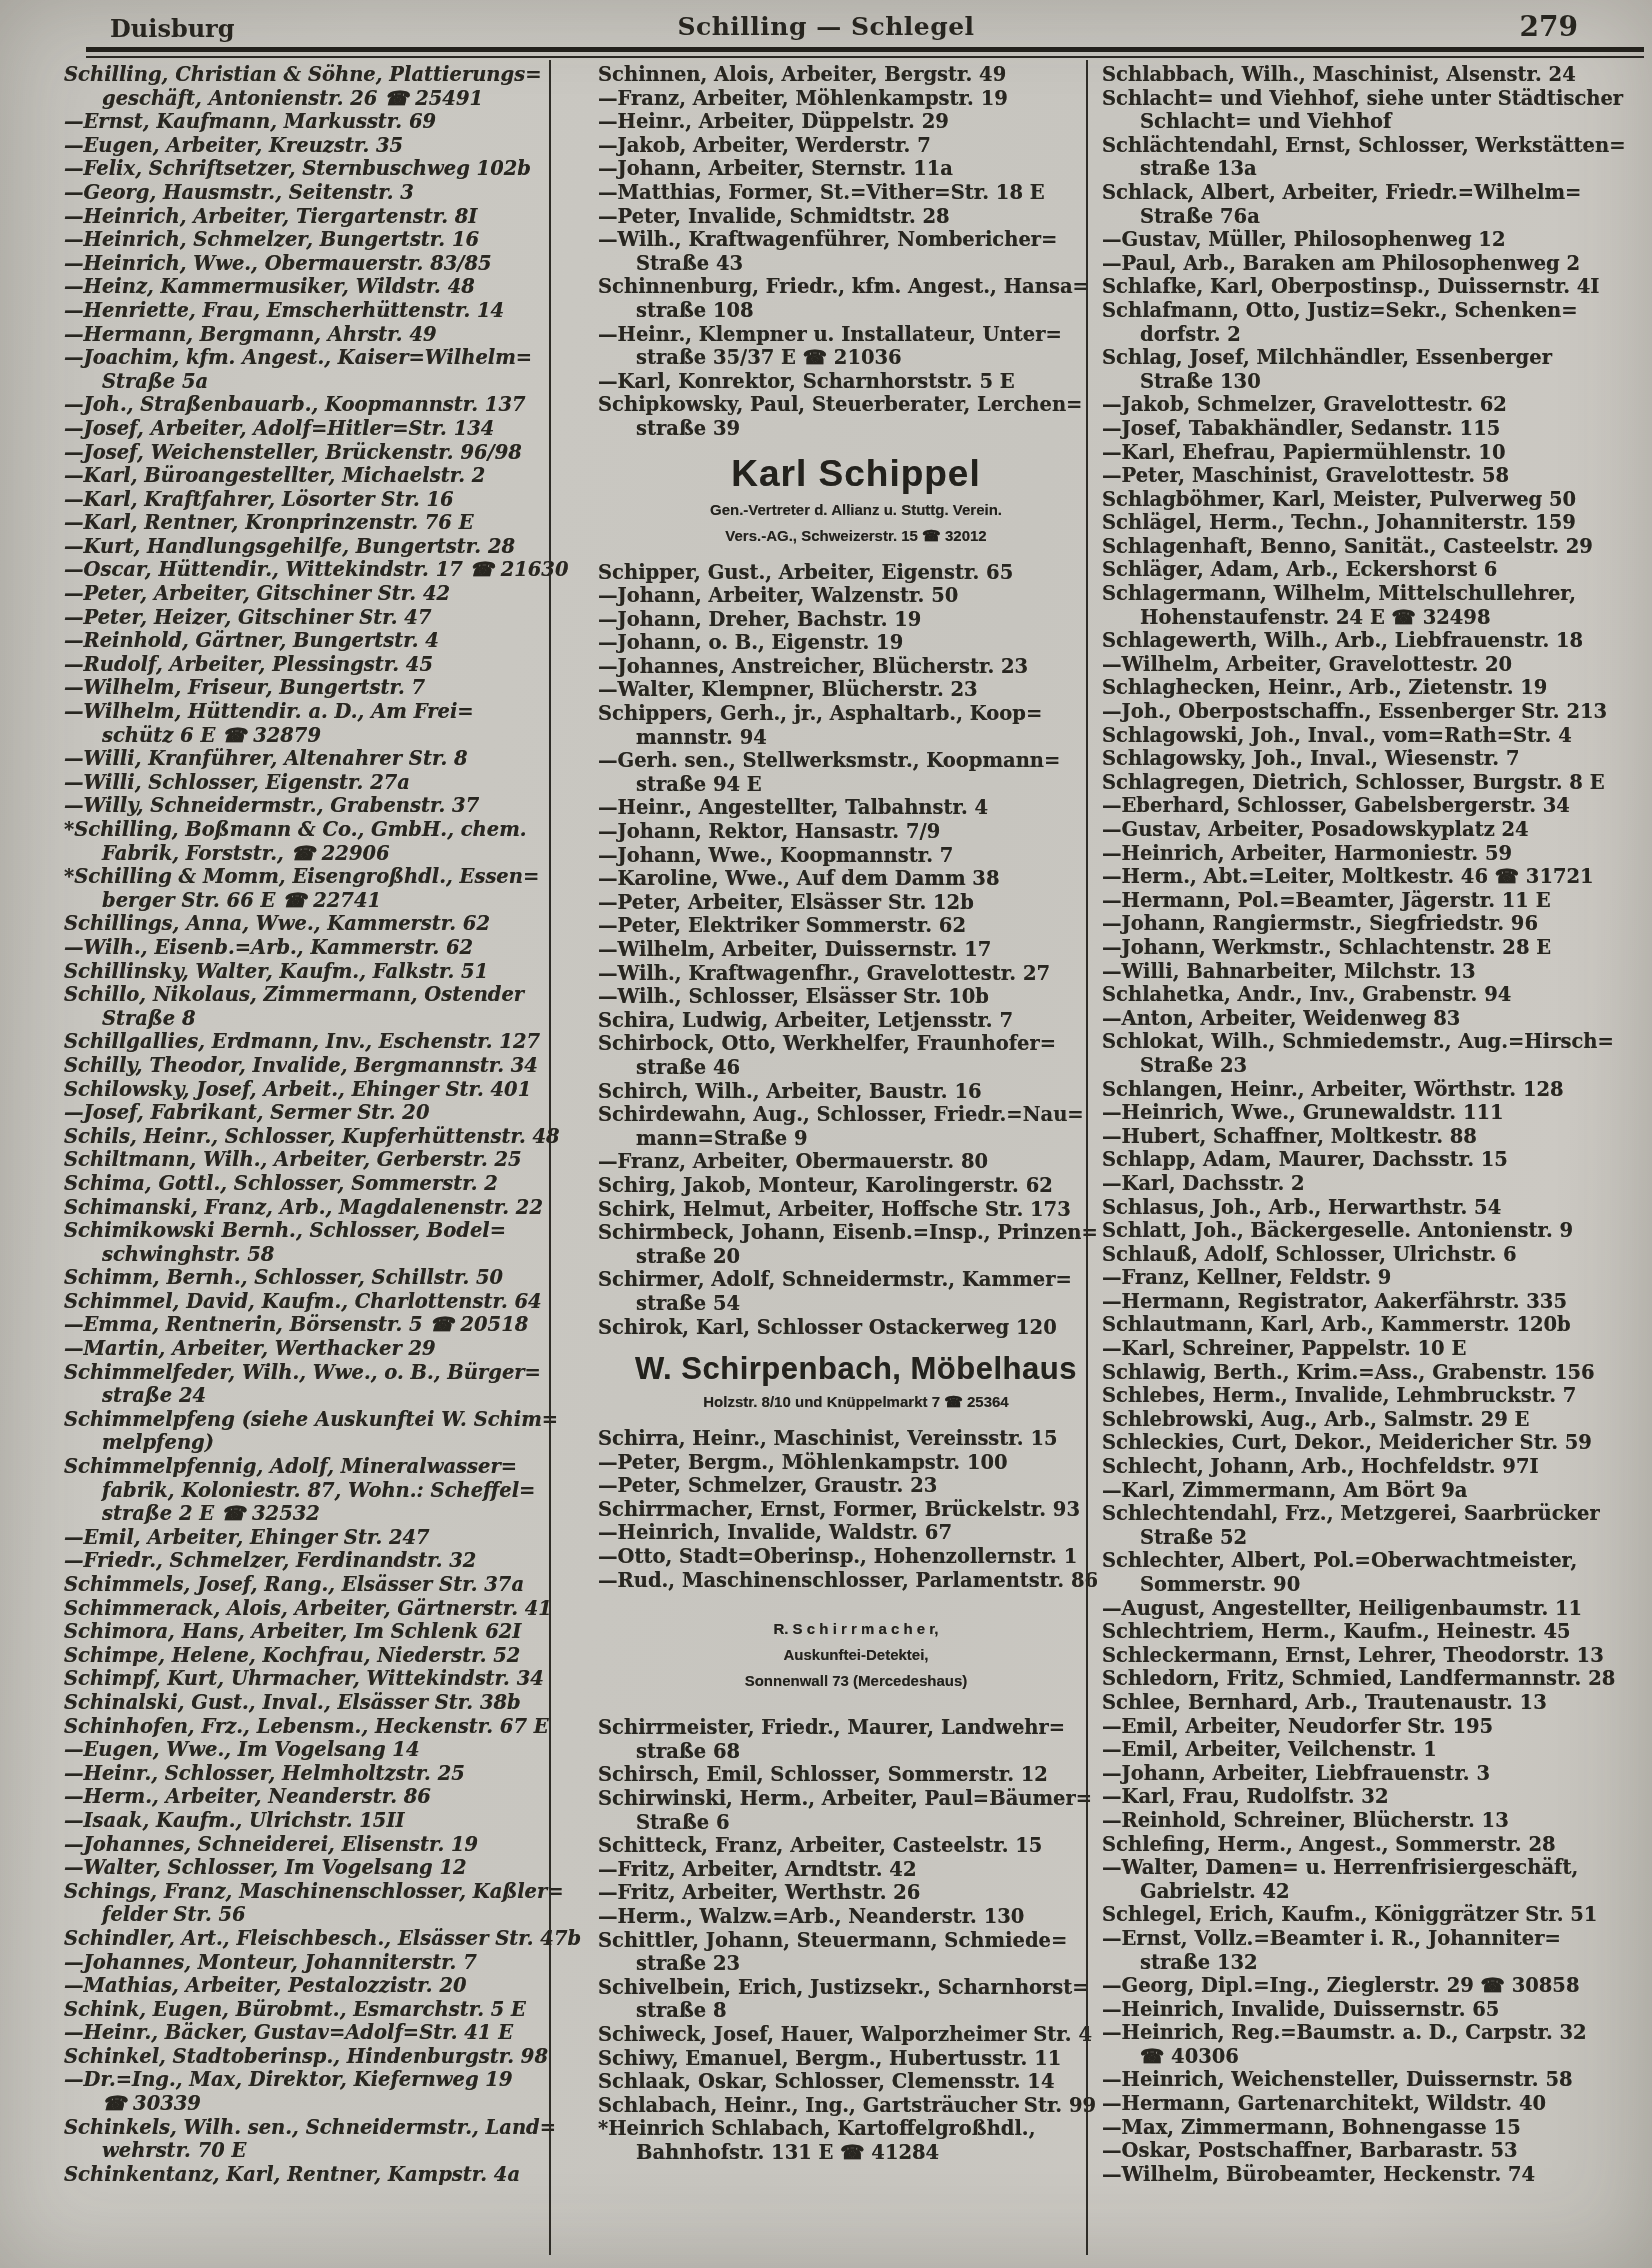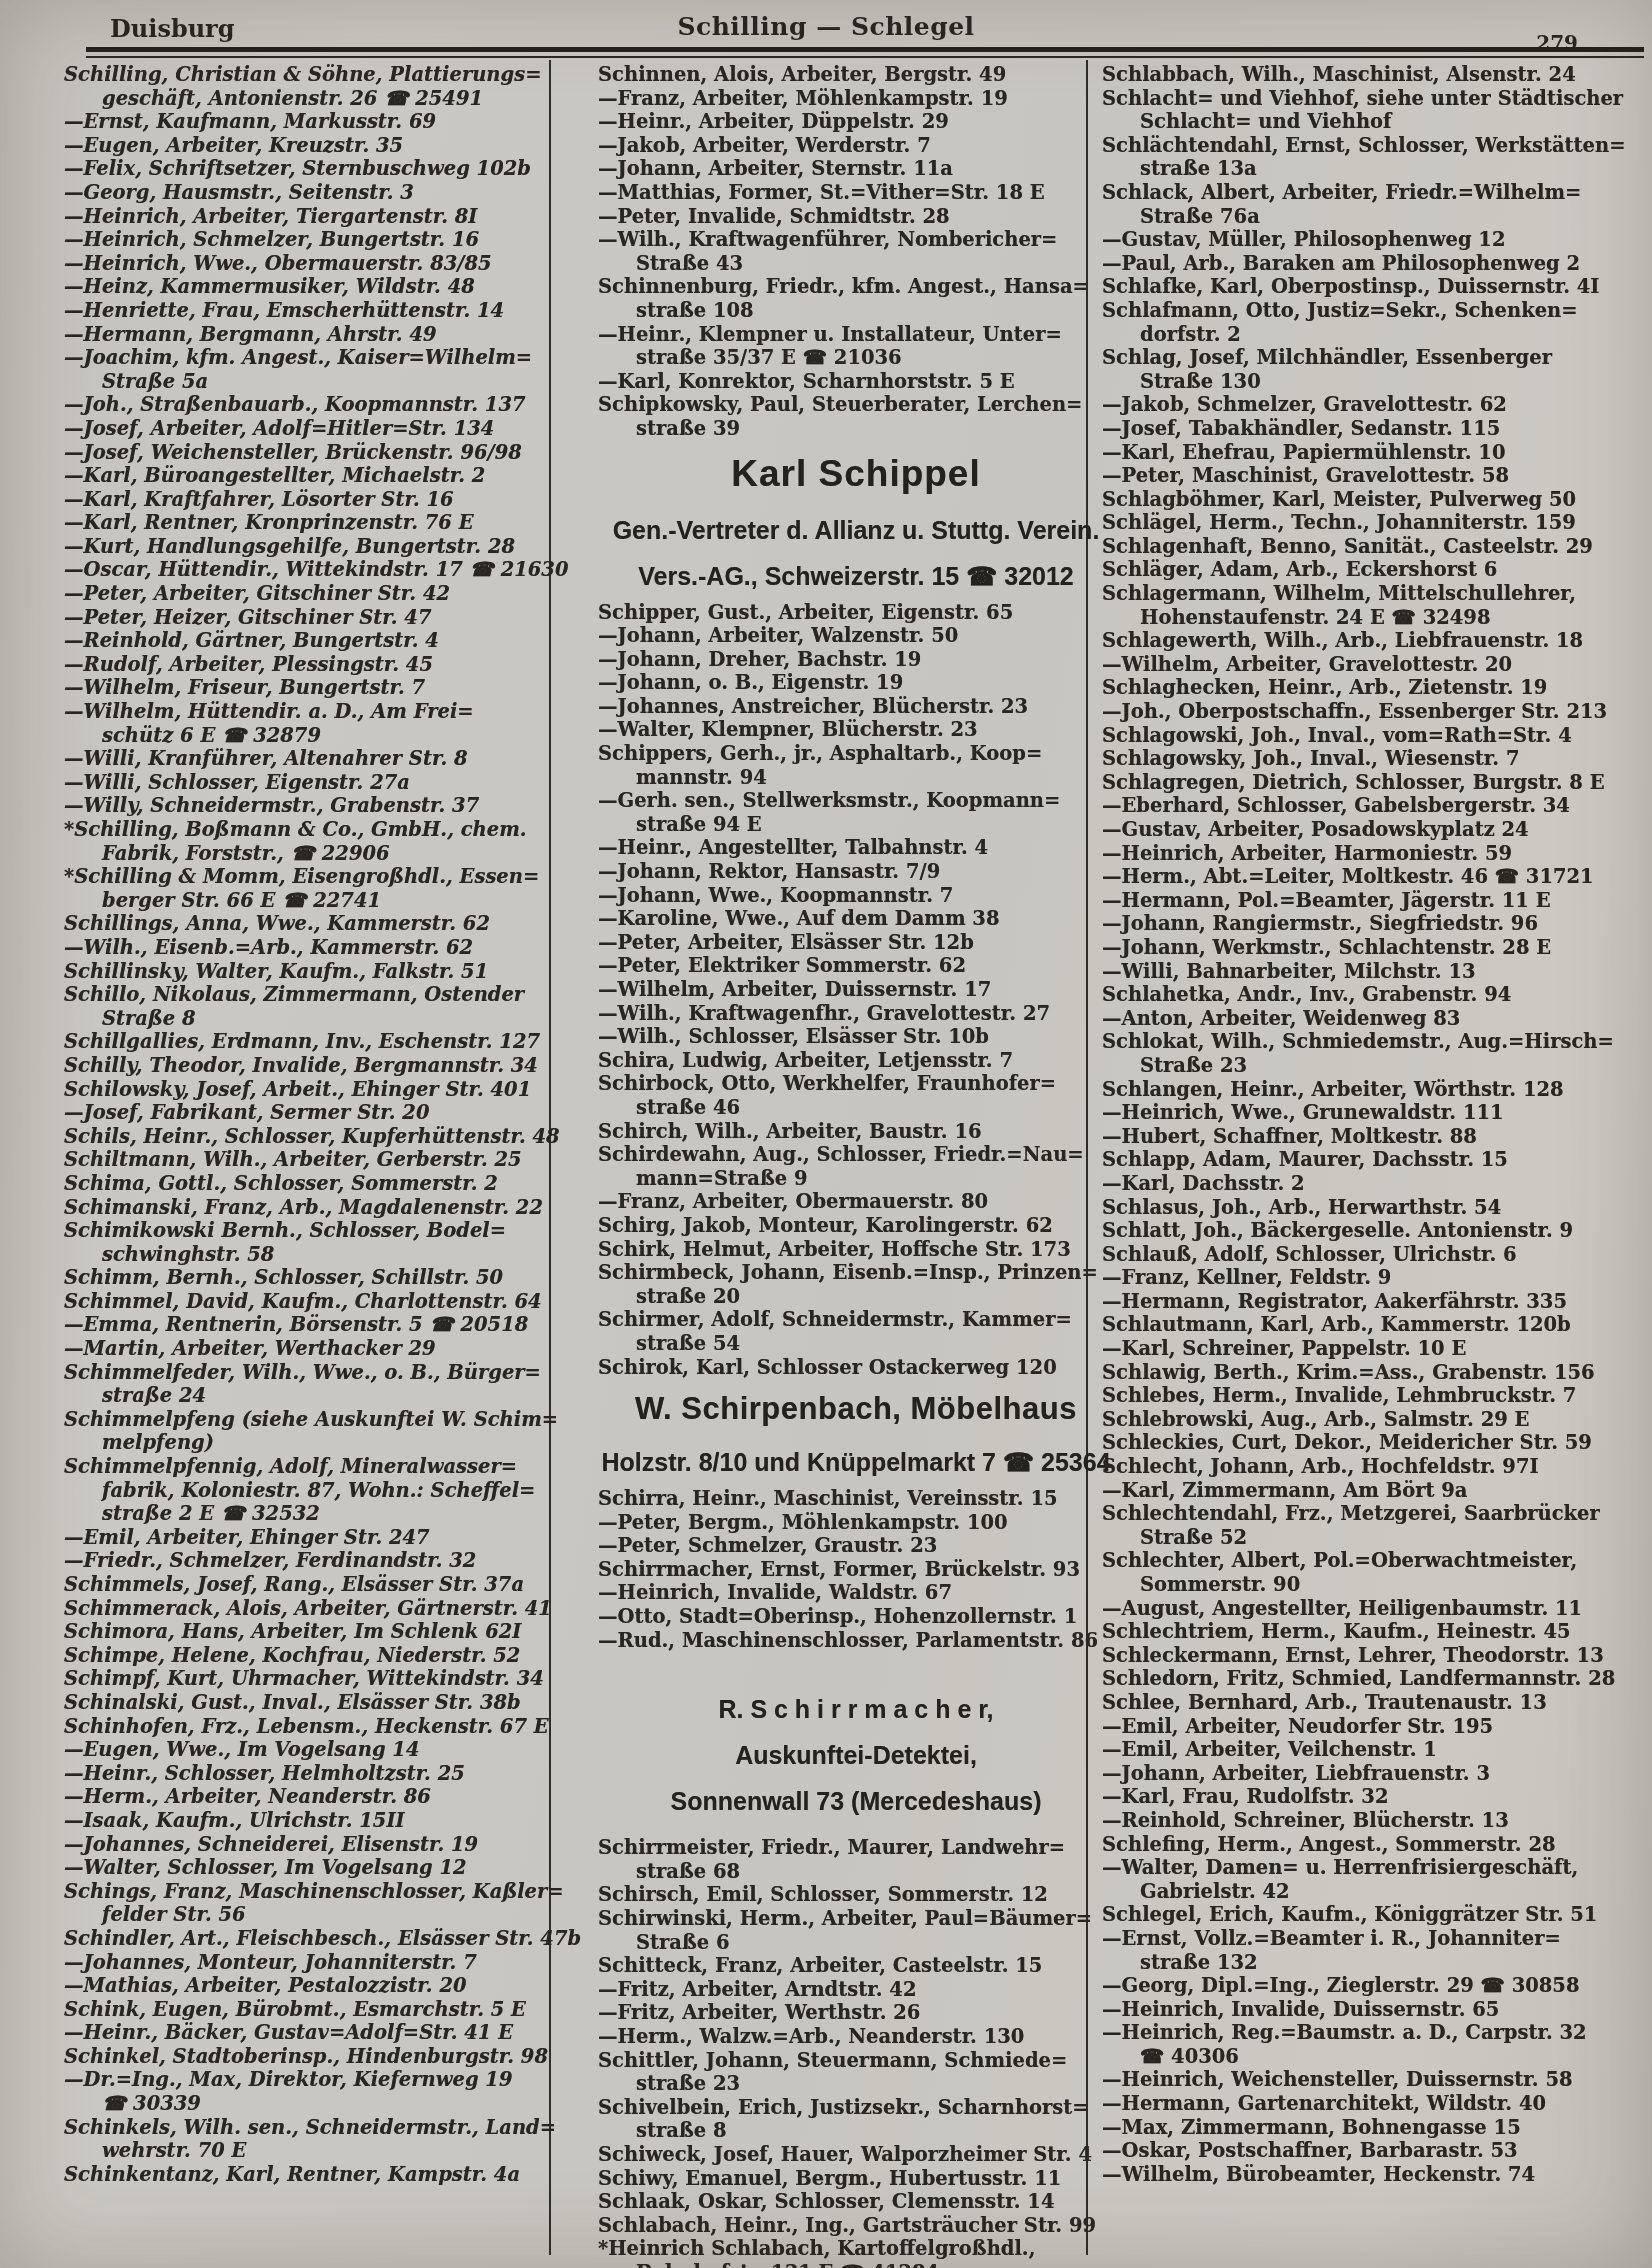--- a/index.html
+++ b/index.html
@@ -3,39 +3,39 @@
 <meta charset="utf-8">
 <style>
   html,body{margin:0;padding:0;background:#8a8880;}
   .page{position:relative;width:1652px;height:2268px;margin:0 auto;overflow:hidden;
         background:linear-gradient(100deg,#c3c1bb 0%,#cac8c2 18%,#c7c5bf 55%,#ccc9c3 86%,#c1bfb8 100%);
         box-shadow:inset 0 0 90px rgba(60,55,45,.25);}
   .hdr{position:absolute;top:10px;left:0;width:100%;height:36px;
        font-family:"DejaVu Serif",serif;font-weight:700;color:#27251f;}
   .hdr-left{position:absolute;left:110px;top:4px;font-size:24px;}
   .hdr-center{position:absolute;left:0;width:100%;text-align:center;top:2px;font-size:25px;letter-spacing:.5px;}
-  .hdr-right{position:absolute;right:74px;top:0;font-size:20px;margin-top:21px;}
+  .hdr-right{position:absolute;right:74px;top:0;font-size:28px;}
   .rule-thick{position:absolute;left:86px;right:8px;top:47px;height:5px;background:#23211c;}
   .rule-thin{position:absolute;left:86px;right:8px;top:56px;height:2px;background:#2a2823;}
   .vdiv{position:absolute;top:60px;width:2px;background:#2e2c27;}
   .vdiv.d1{left:549px;height:2195px;}
   .vdiv.d2{left:1086px;height:2195px;}
   .col{position:absolute;top:63px;font-family:"DejaVu Serif",serif;font-weight:700;
        font-size:19.5px;line-height:23.6px;color:#282620;
        text-shadow:0 0 .6px rgba(35,32,26,.55);}
   .col.c1{left:64px;width:482px;font-style:italic;}
   .col.c2{left:598px;width:516px;}
   .col.c3{left:1102px;width:544px;}
   .ln{white-space:nowrap;}
   .ln.cont{padding-left:38px;}
   .ad{font-family:"Liberation Sans",sans-serif;font-weight:700;text-align:center;
       color:#23221d;margin:10px 0 12px;text-shadow:0 0 .5px rgba(35,32,26,.45);}
   .ad .ad-title{font-size:37px;line-height:46px;letter-spacing:1px;}
   .ad.size-lg .ad-title{font-size:31px;line-height:40px;letter-spacing:.5px;}
-  .ad .ad-ln{font-size:25px;line-height:26px;margin-top:20px;}
+  .ad .ad-ln{font-size:15px;line-height:26px;}
   .ad.pad{padding:14px 0 10px;}
 </style>
 </head>
 <body>
 
 <div class="page">
   <div class="hdr">
     <span class="hdr-left">Duisburg</span>
     <span class="hdr-center">Schilling — Schlegel</span>
     <span class="hdr-right">279</span>

